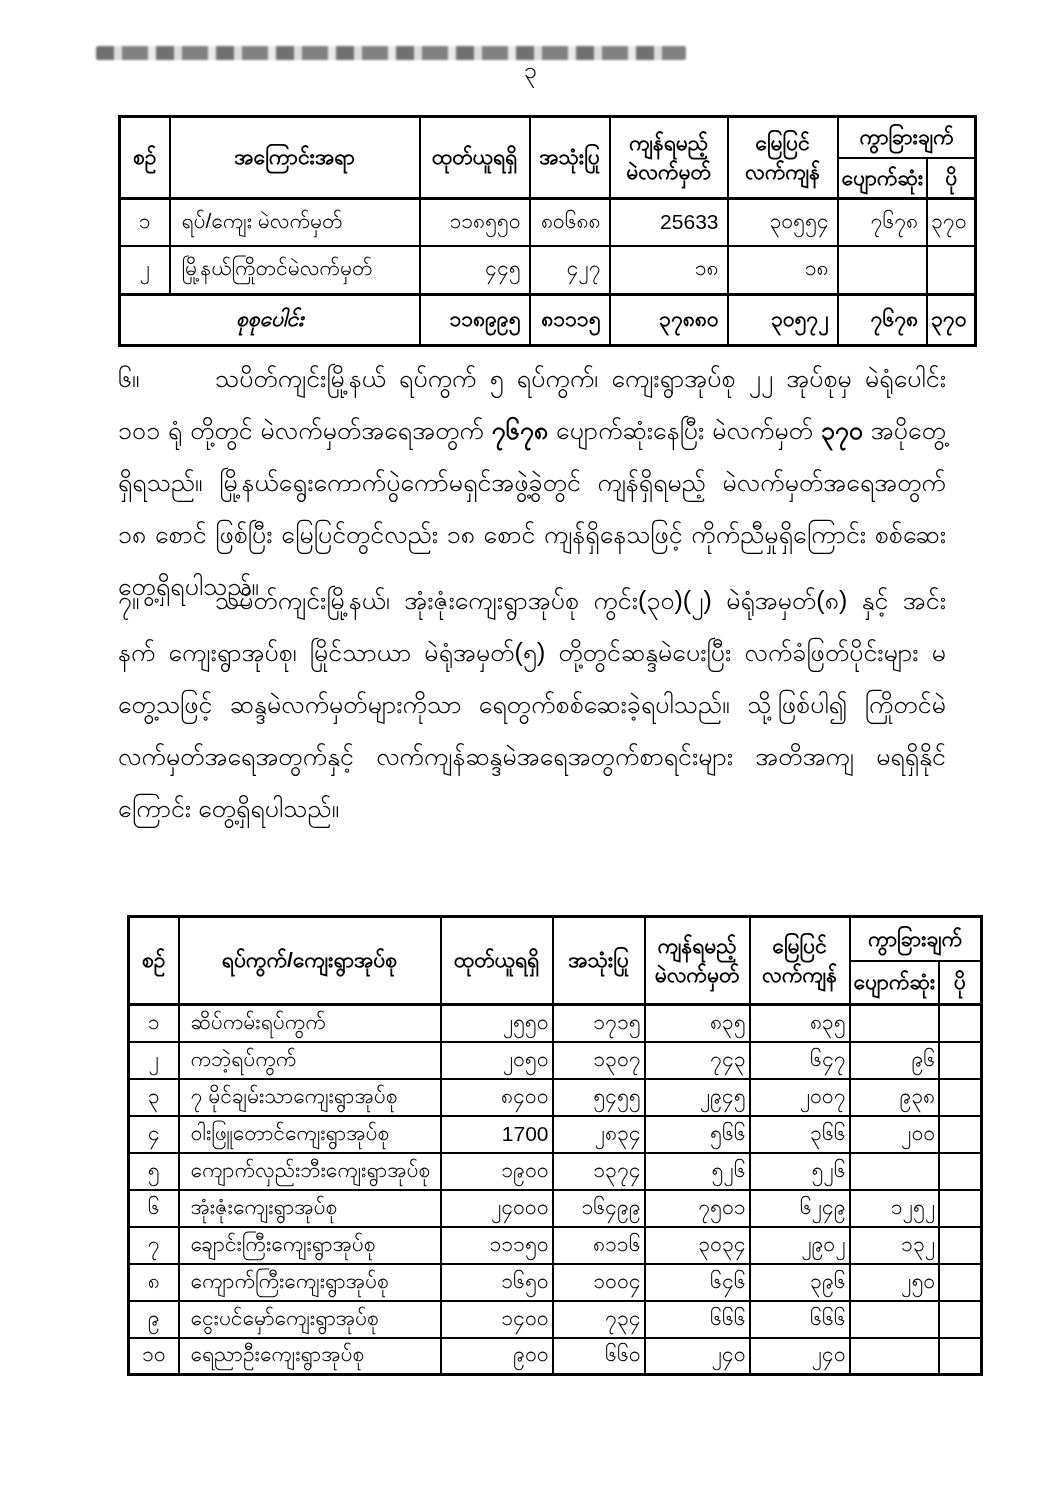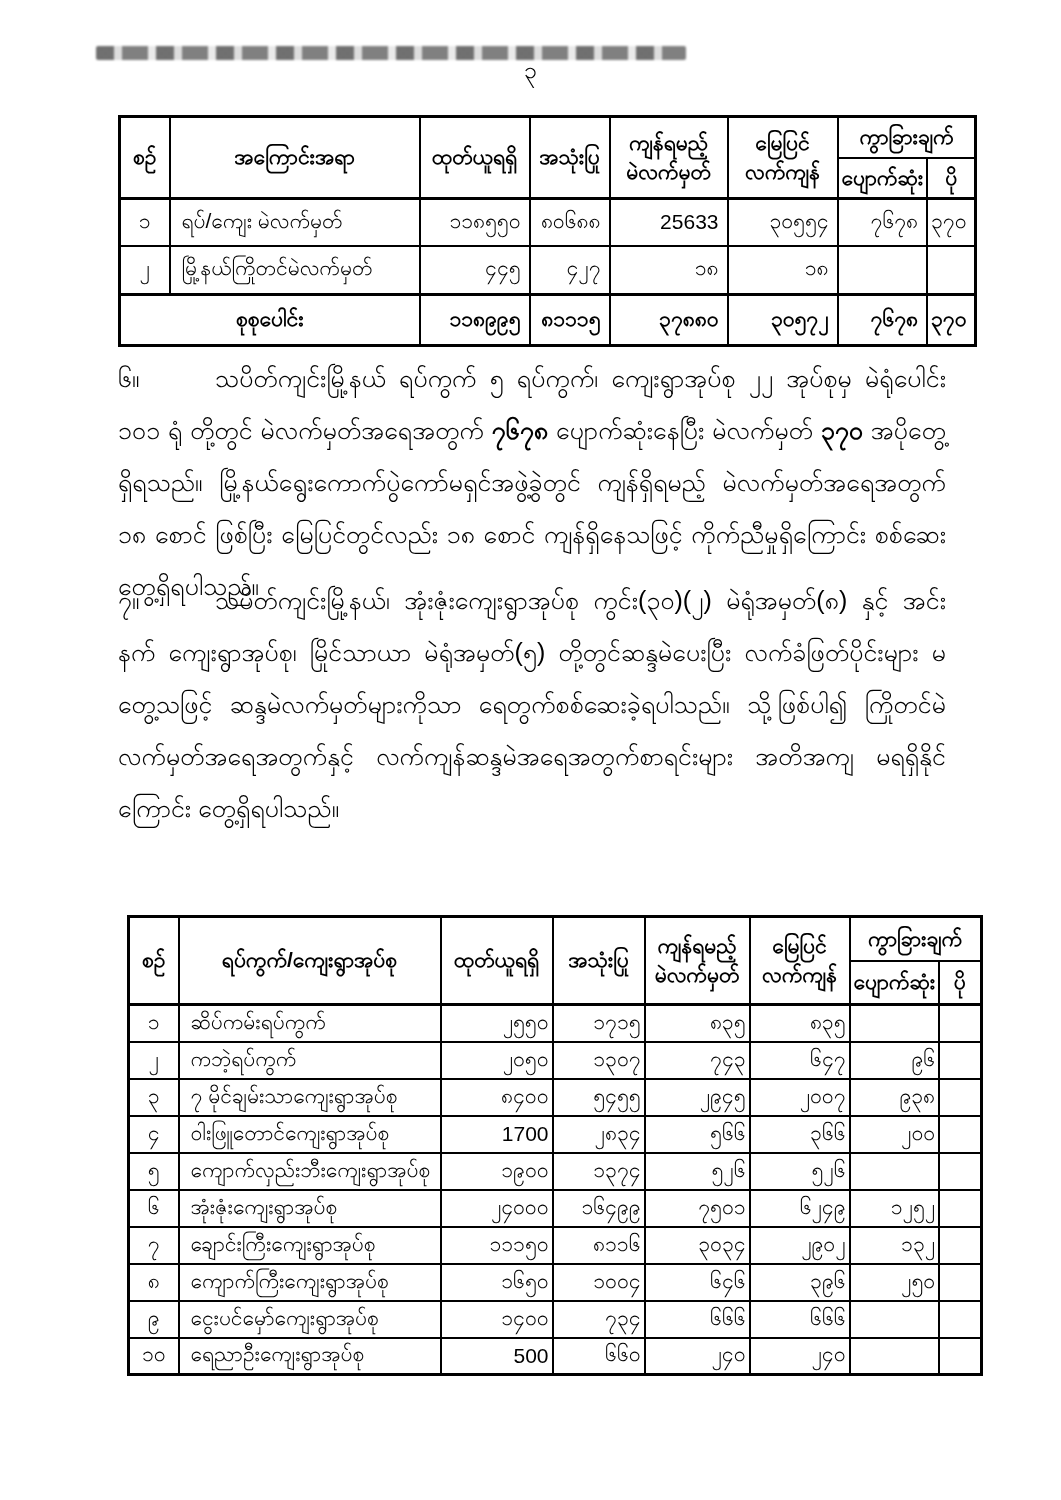--- a/index.html
+++ b/index.html
@@ -31,21 +31,21 @@
   #t2 { top:915px; left:127px; }
   #t1 thead tr { height:41px; }
   #t1 tbody tr { height:47px; }
   #t2 thead tr { height:44px; }
   #t2 tbody tr { height:37px; }
   td.no   { text-align:center; }
   td.name { text-align:left; padding-left:11px; }
   #t1 td.num { text-align:right; padding-right:8px; }
   #t2 td.num { text-align:right; }
   tr.total td { border-top:3px solid #000; font-weight:bold; height:48px; }
-  td.total-label { text-align:center; }
+  td.total-label { text-align:center;font-style:italic; }
   .para {
     position:absolute; left:118px; width:828px;
     font-size:25px; line-height:52px; text-align:justify;
   }
   .para strong { font-weight:bold; }
   .pnum { display:inline-block; min-width:97px; }
   #p6 { top:352px; }
   #p7 { top:574px; }
   #p8 { top:782px; }
 </style>
@@ -243,21 +243,21 @@
         <td class="num">၁၄၀၀</td>
         <td class="num">၇၃၄</td>
         <td class="num">၆၆၆</td>
         <td class="num">၆၆၆</td>
         <td class="num"></td>
         <td class="num"></td>
       </tr>
       <tr>
         <td class="no">၁၀</td>
         <td class="name">ရေညာဦးကျေးရွာအုပ်စု</td>
-        <td class="num">500</td>
+        <td class="num">၉၀၀</td>
         <td class="num">၆၆၀</td>
         <td class="num">၂၄၀</td>
         <td class="num">၂၄၀</td>
         <td class="num"></td>
         <td class="num"></td>
       </tr>
     </tbody>
   </table>
 
 </div>

